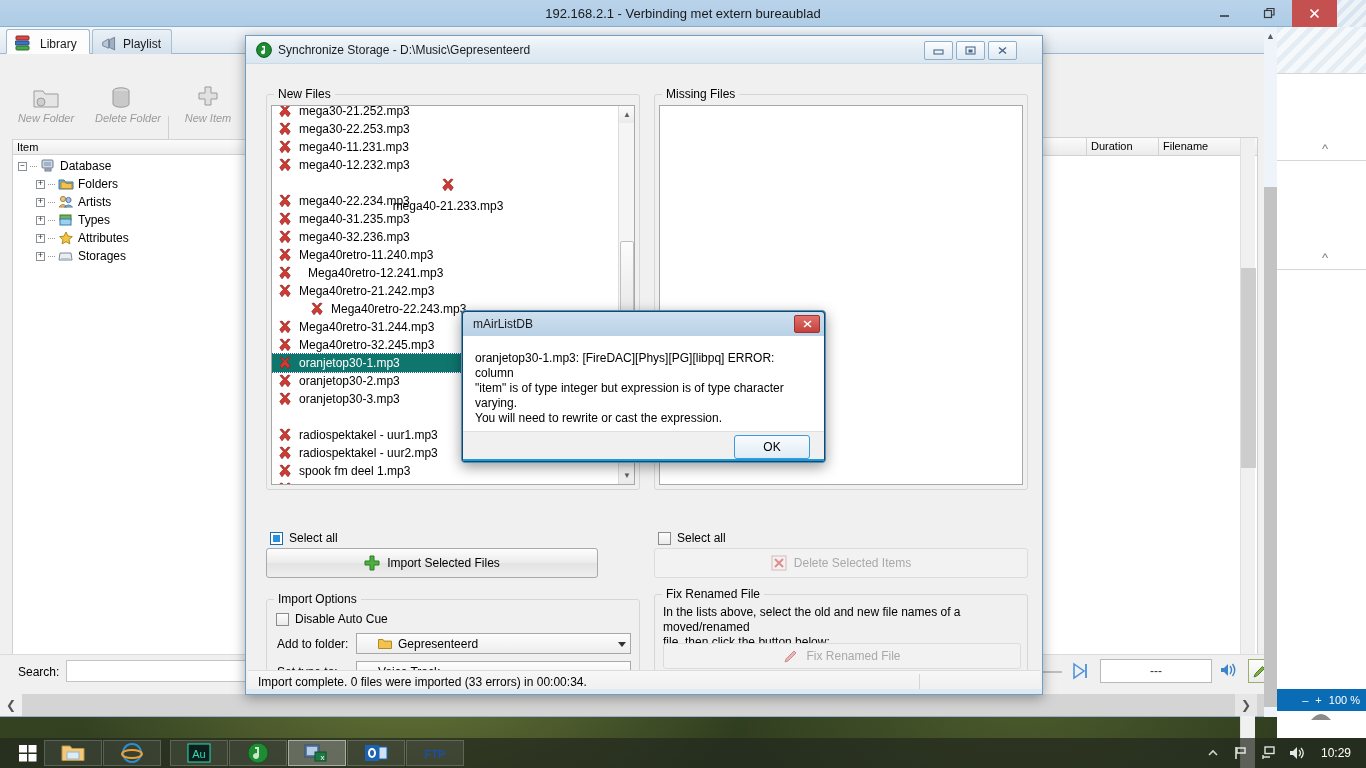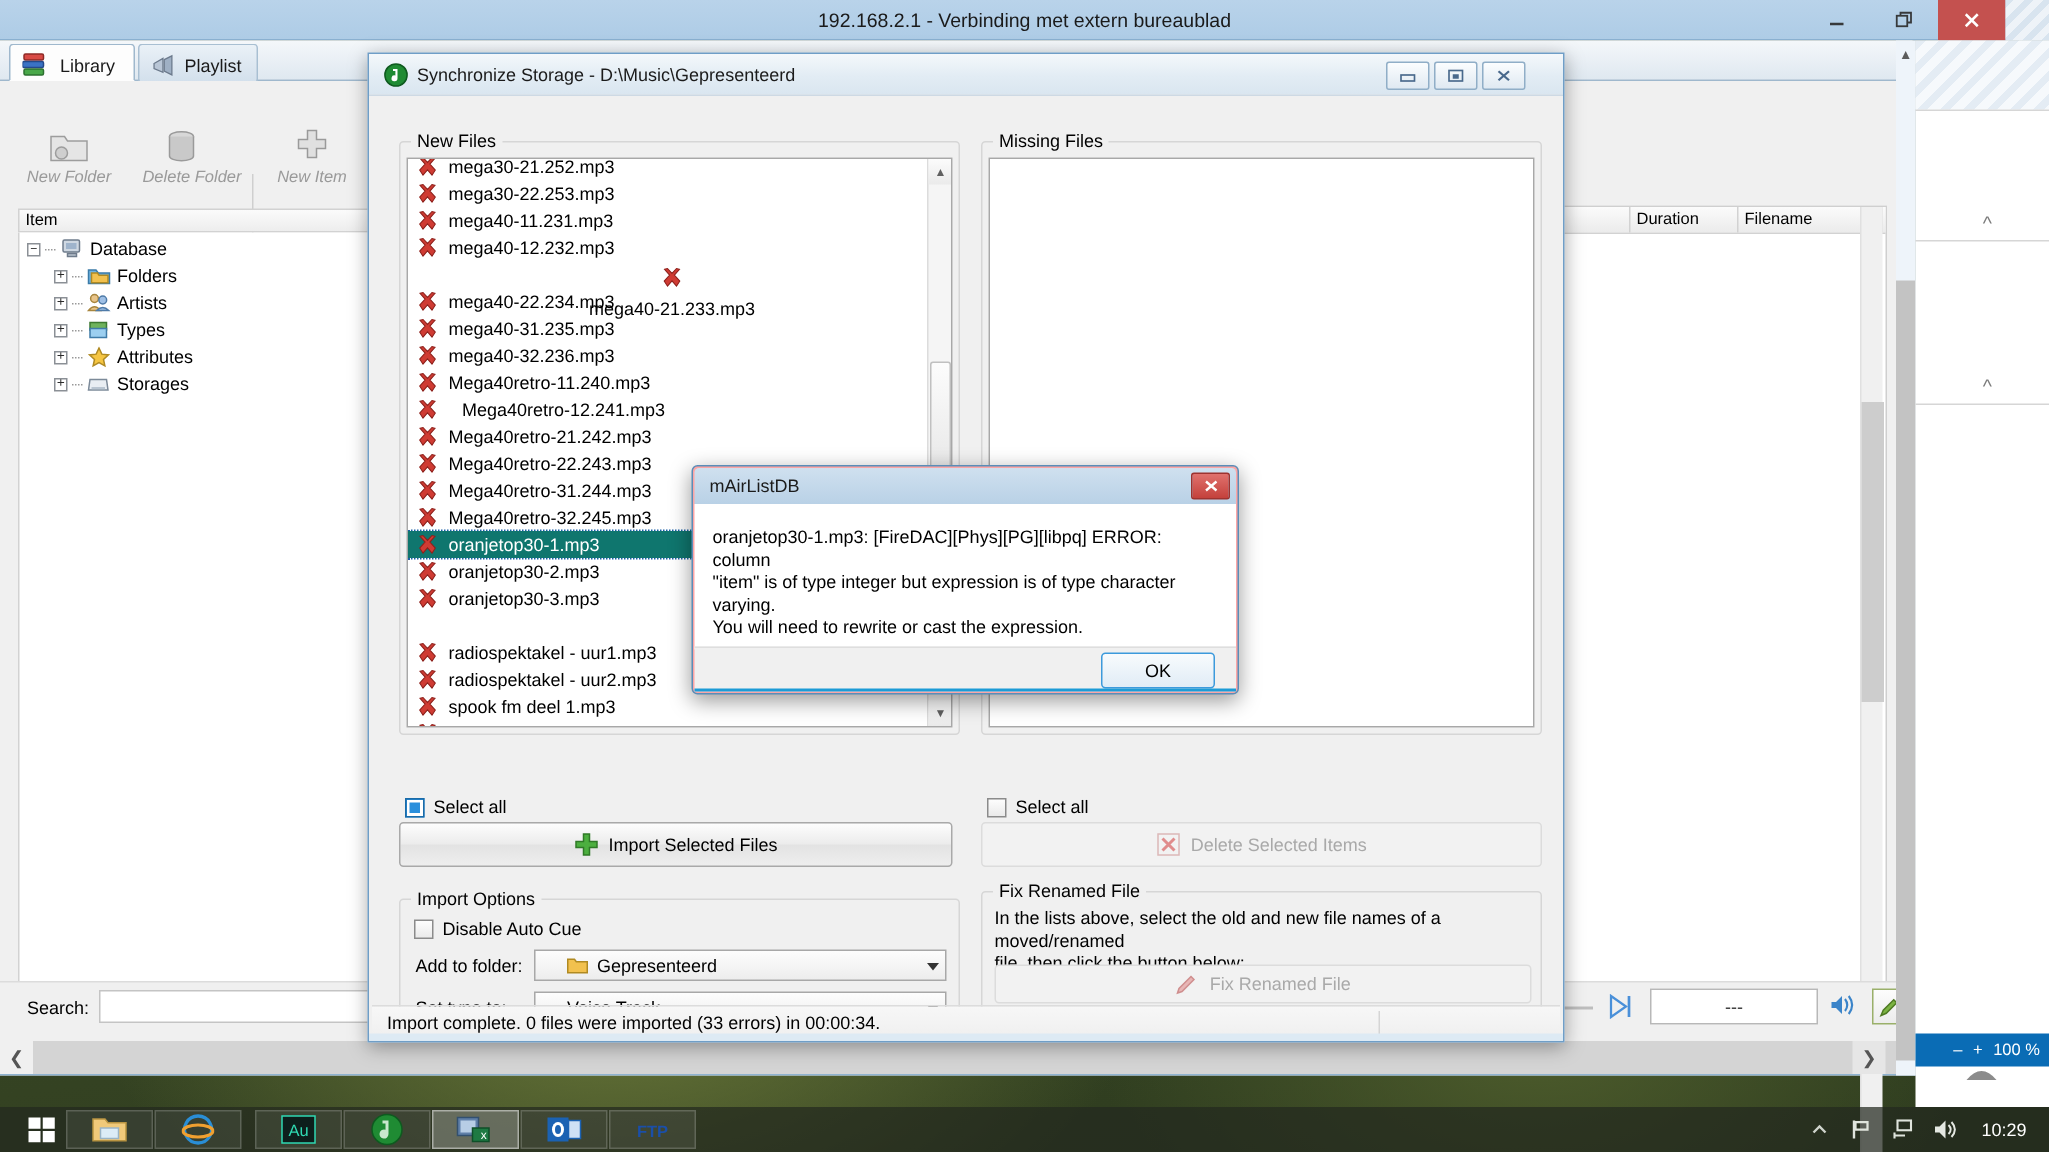--- a/index.html
+++ b/index.html
@@ -364,21 +364,21 @@
   }
   #statusbar-sep { position:absolute; right:120px; top:3px; width:1px; height:16px; background:#d5d5d5; }
   #sync-bottomstrip {
     position: absolute; left: 0; bottom: 0; width: 796px; height: 5px;
     background: #ddeaf4;
   }
 
   
   #msgbox {
     position: absolute; left: 461px; top: 283px; width: 365px; height: 153px;
-    background: #fca5a5;
+    background: #0c4a6e;
     border: 1px solid #5a8db8;
     border-radius: 4px;
     box-shadow: 0 4px 14px rgba(0,0,0,.4);
   }
   #msg-title {
     position: absolute; left: 1px; top: 1px; width: 361px; height: 24px;
     background: linear-gradient(180deg,#cfe0ef 0%, #b9d1e6 100%);
     border-radius: 3px 3px 0 0;
   }
   #msg-title-text {
@@ -727,21 +727,21 @@
               <path d="M2 1.5 L4 1 L7 4.3 L10 1 L12 1.5 L8.6 5.4 L12.2 9.4 L10 12.8 L7 9.2 L4 12.8 L1.8 9.4 L5.4 5.4 Z" fill="#cf3b33" stroke="#8d201b" stroke-width="0.7"></path>
             </svg>
             <span>Mega40retro-32.245.mp3</span>
           </div>
           <div class="file-row" style="top: 212px;">
             <svg class="xicon" viewBox="0 0 14 14">
               <path d="M2 1.5 L4 1 L7 4.3 L10 1 L12 1.5 L8.6 5.4 L12.2 9.4 L10 12.8 L7 9.2 L4 12.8 L1.8 9.4 L5.4 5.4 Z" fill="#cf3b33" stroke="#8d201b" stroke-width="0.7"></path>
             </svg>
             <span>Mega40retro-31.244.mp3</span>
           </div>
-          <div class="file-row" style="top: 194px;">
+          <div class="file-row" style="top: 194px; margin-left: 32px;">
             <svg class="xicon" viewBox="0 0 14 14">
               <path d="M2 1.5 L4 1 L7 4.3 L10 1 L12 1.5 L8.6 5.4 L12.2 9.4 L10 12.8 L7 9.2 L4 12.8 L1.8 9.4 L5.4 5.4 Z" fill="#cf3b33" stroke="#8d201b" stroke-width="0.7"></path>
             </svg>
             <span>Mega40retro-22.243.mp3</span>
           </div>
           <div class="file-row" style="top: 176px;">
             <svg class="xicon" viewBox="0 0 14 14">
               <path d="M2 1.5 L4 1 L7 4.3 L10 1 L12 1.5 L8.6 5.4 L12.2 9.4 L10 12.8 L7 9.2 L4 12.8 L1.8 9.4 L5.4 5.4 Z" fill="#cf3b33" stroke="#8d201b" stroke-width="0.7"></path>
             </svg>
             <span>Mega40retro-21.242.mp3</span>
@@ -822,21 +822,21 @@
 
     <div class="sel-all" style="left:24px; top:495px;">
       <span class="cbx checked"></span>
       <span>Select all</span>
     </div>
     <div class="sel-all" style="left:412px; top:495px;">
       <span class="cbx"></span>
       <span>Select all</span>
     </div>
 
-    <div class="bigbtn" style="left:20px; top:512px; width:369px;">
+    <div class="bigbtn" style="left:20px; top:512px; width:332px;">
       <svg width="16" height="16" viewBox="0 0 16 16">
         <path d="M6 1 h4 v5 h5 v4 h-5 v5 h-4 v-5 h-5 v-4 h5 Z" fill="#4caf3f" stroke="#2f7a27"></path>
       </svg>
       <span>Import Selected Files</span>
     </div>
     <div class="bigbtn disabled" style="left:408px; top:512px; width:374px;">
       <svg width="16" height="16" viewBox="0 0 16 16">
         <rect x="1" y="1" width="14" height="14" fill="none" stroke="#dcb8b8"></rect>
         <path d="M4 4 L12 12 M12 4 L4 12" stroke="#e08c8c" stroke-width="2"></path>
       </svg>

